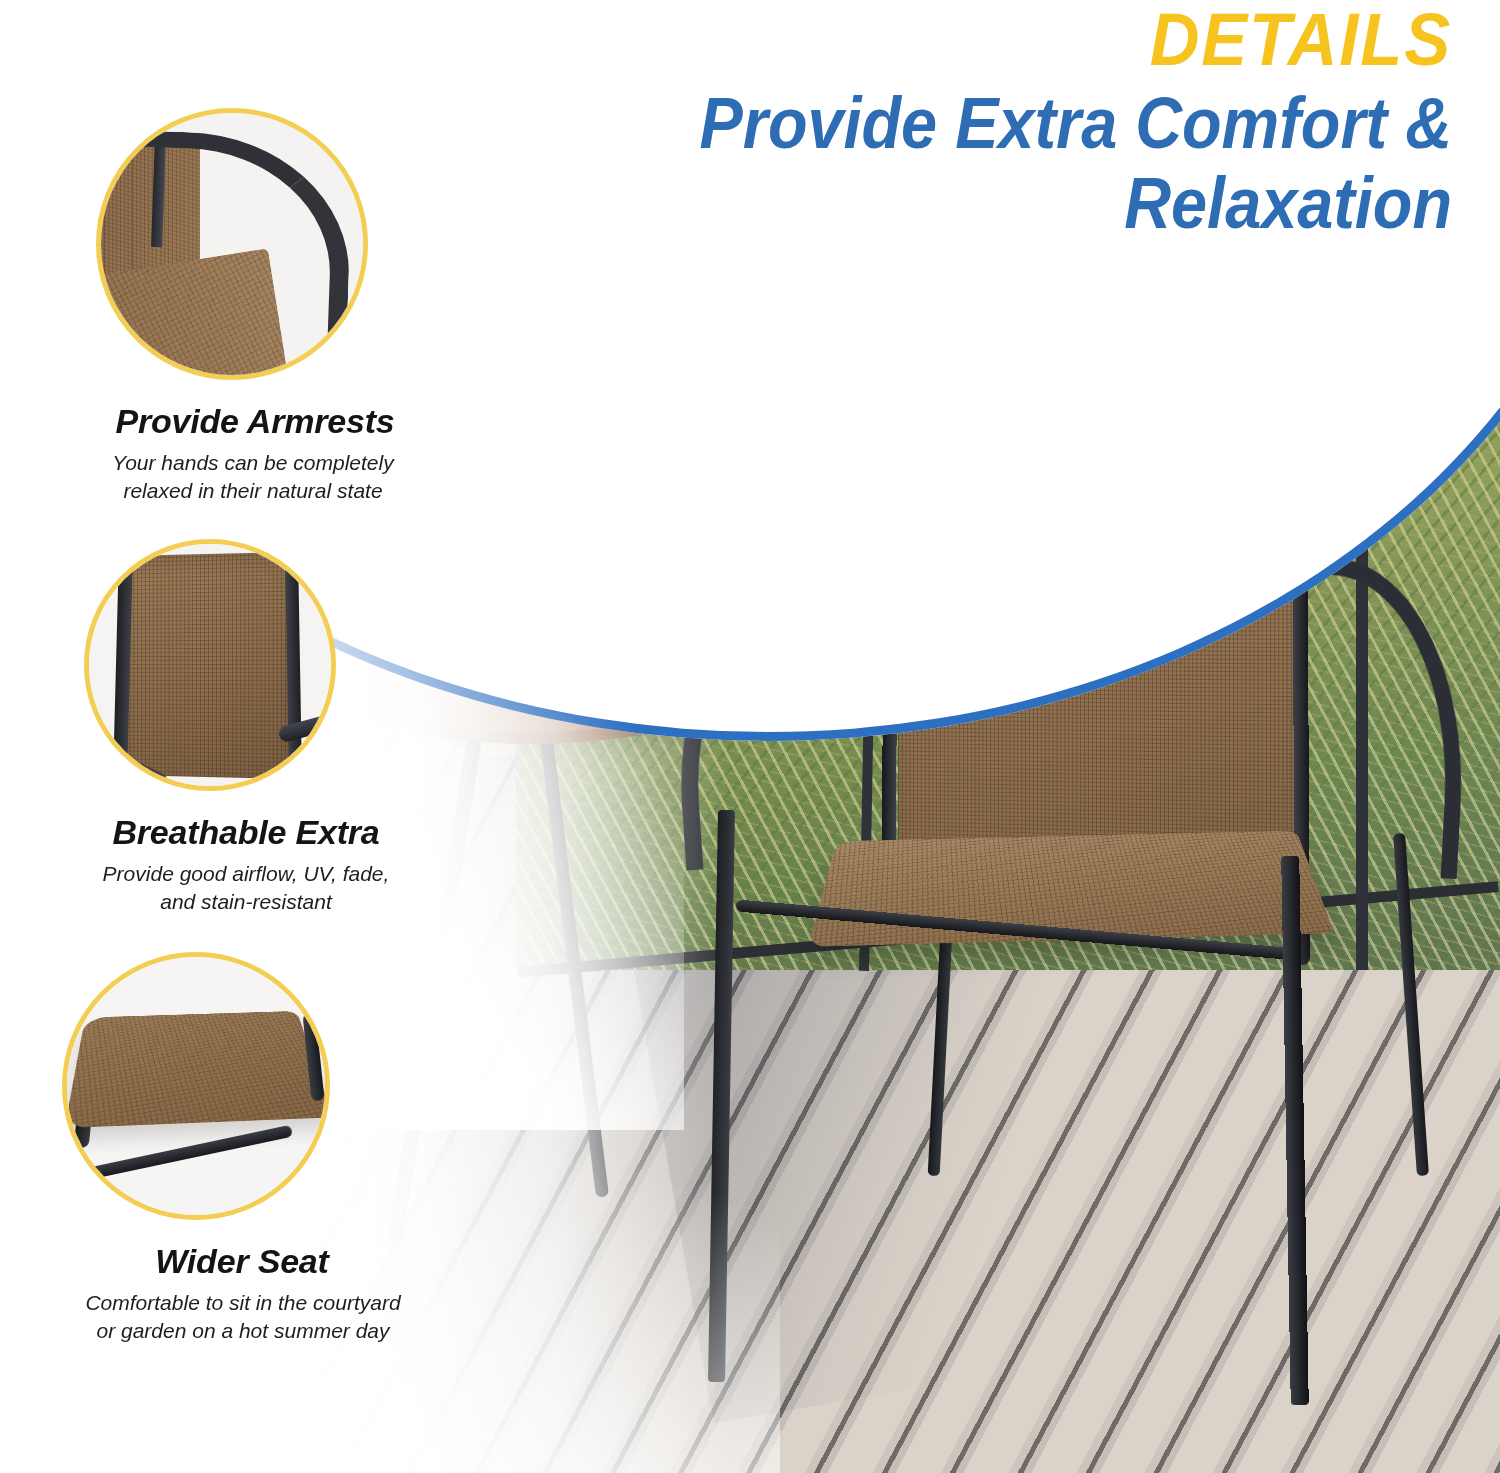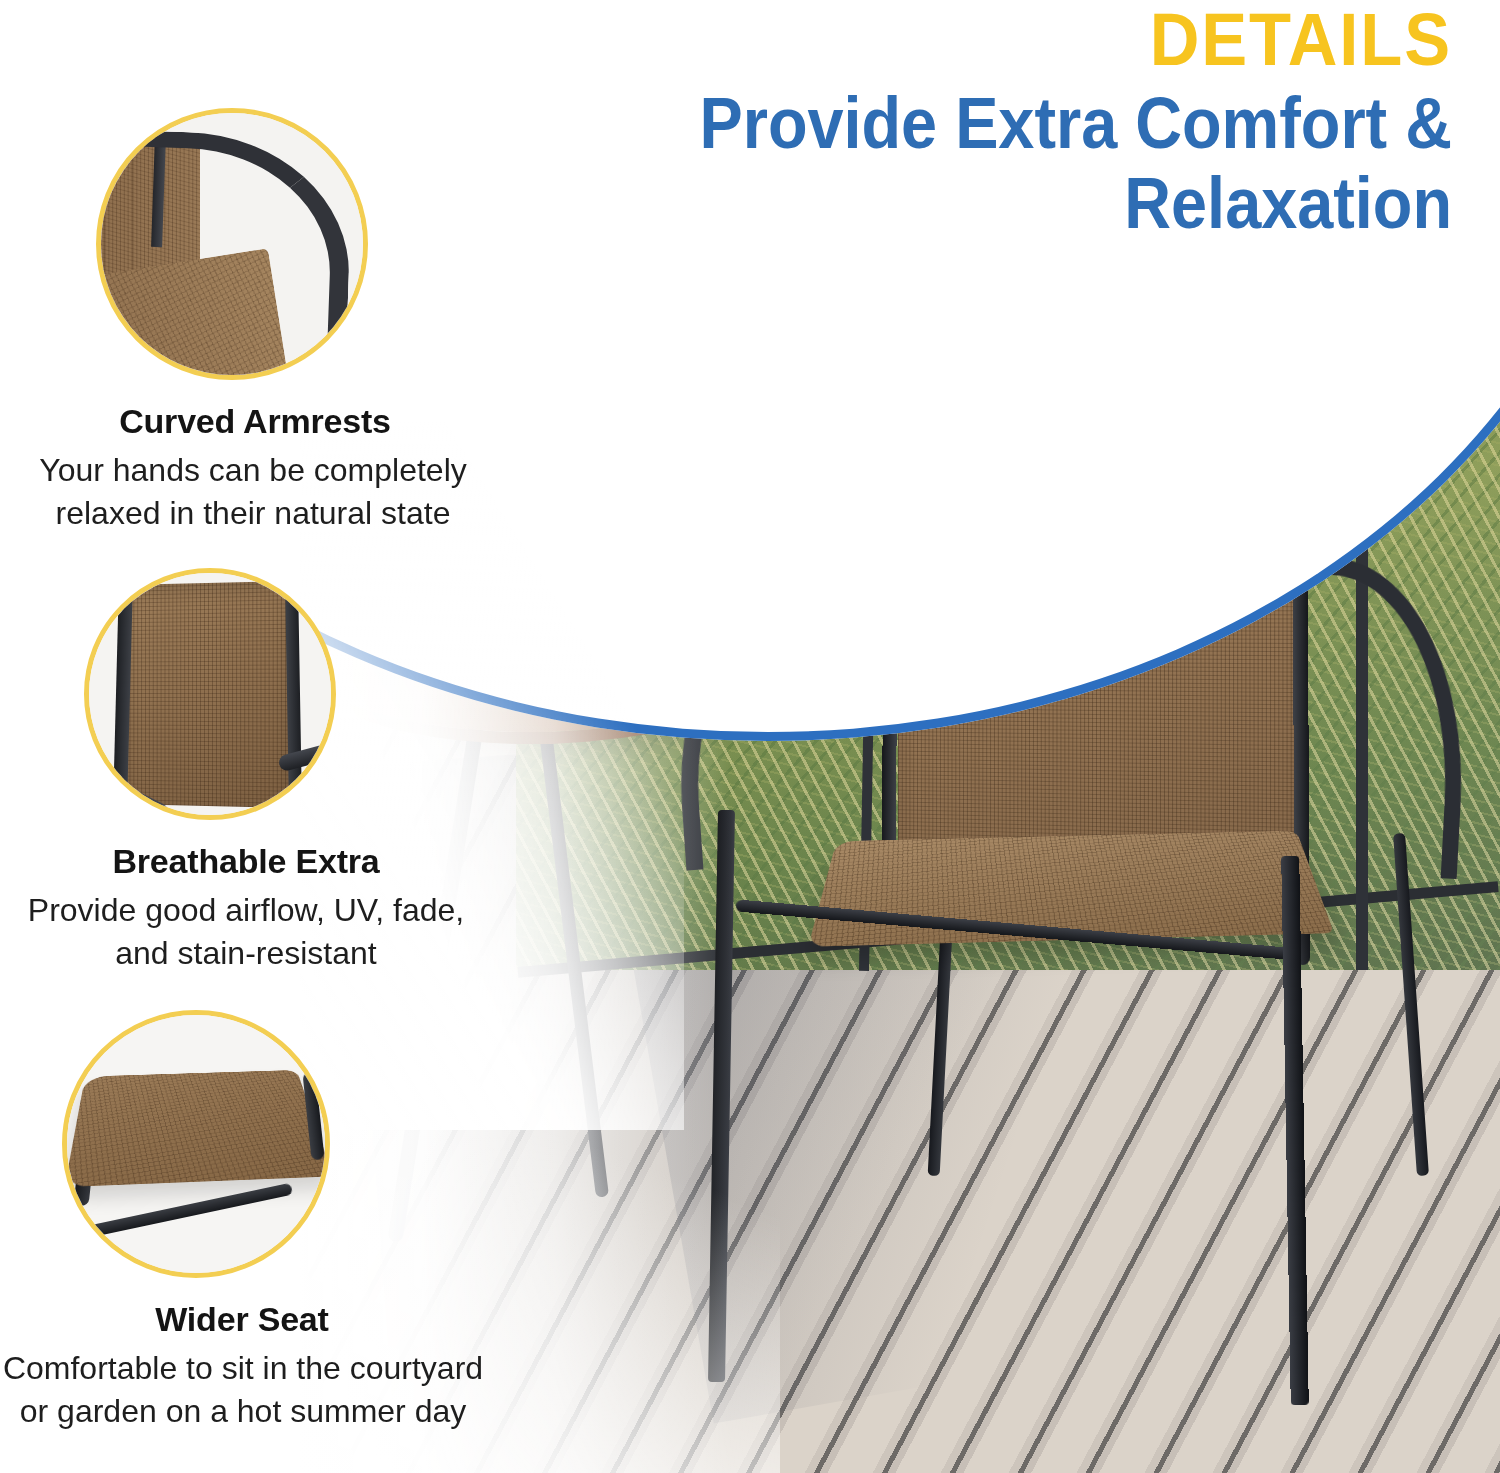--- a/index.html
+++ b/index.html
@@ -9,20 +9,21 @@
   body {
     width: 1500px; height: 1473px;
     position: relative;
     overflow: hidden;
     font-family: "Liberation Sans", sans-serif;
     -webkit-font-smoothing: antialiased;
   }
   .stage {
     position: absolute; inset: 0;
     background: #ffffff;
+    font-style: italic;
   }
 
   
   .header {
     position: absolute;
     top: 0; right: 48px;
     width: 1180px;
     text-align: right;
     z-index: 40;
   }
@@ -191,21 +192,21 @@
   }
 
   .feature-title {
     font-size: 34px;
     font-weight: 700;
     color: #141414;
     margin: 22px 0 8px 0;
     letter-spacing: -0.2px;
   }
   .feature-desc {
-    font-size: 32px;
+    font-size: 21px;
     font-weight: 400;
     color: #1e1e1e;
     line-height: 1.33;
     white-space: pre-line;
   }
   .f1 .feature-title { margin-left: 18px; }
   .f1 .feature-desc  { margin-left: 14px; }
   .f3 .feature-title { margin-left: -8px; }
   .f3 .feature-desc  { margin-left: -6px; }
 
@@ -513,21 +514,21 @@
     <div class="feature f1">
       <div class="circle-wrap c1">
         <div class="circle-img">
           <div class="arm-bg"></div>
           <div class="arm-fabric-back"></div>
           <div class="arm-fabric-seat"></div>
           <div class="arm-post"></div>
           <div class="arm-bar"></div>
         </div>
       </div>
-      <div class="feature-title">Curved Armrests</div>
+      <div class="feature-title">Provide Armrests</div>
       <div class="feature-desc">Your hands can be completely
 relaxed in their natural state</div>
     </div>
 
     <div class="feature f2">
       <div class="circle-wrap c2">
         <div class="circle-img">
           <div class="fab-bg"></div>
           <div class="fab-panel"></div>
           <div class="fab-frame-l"></div>

